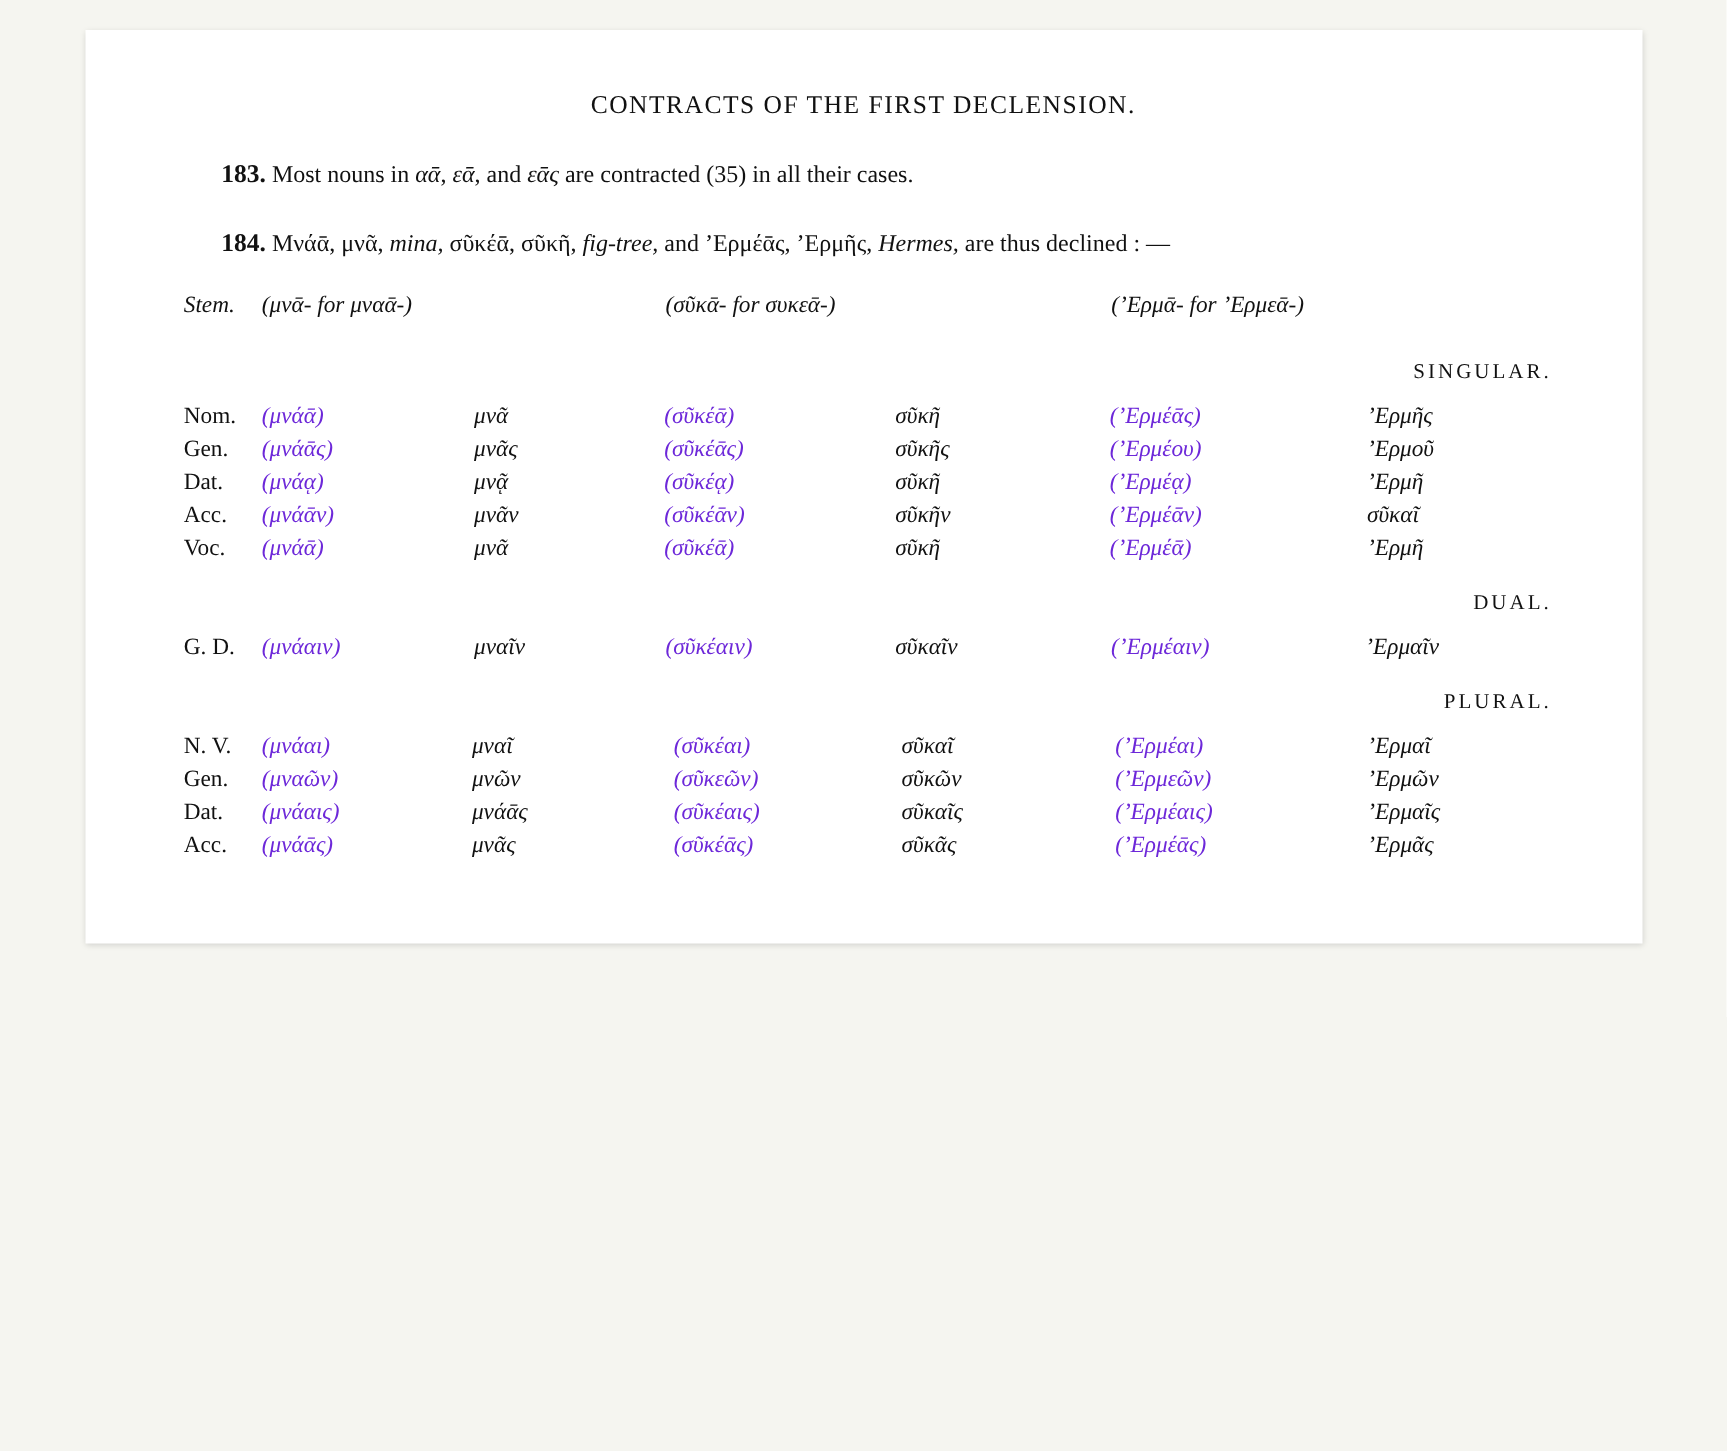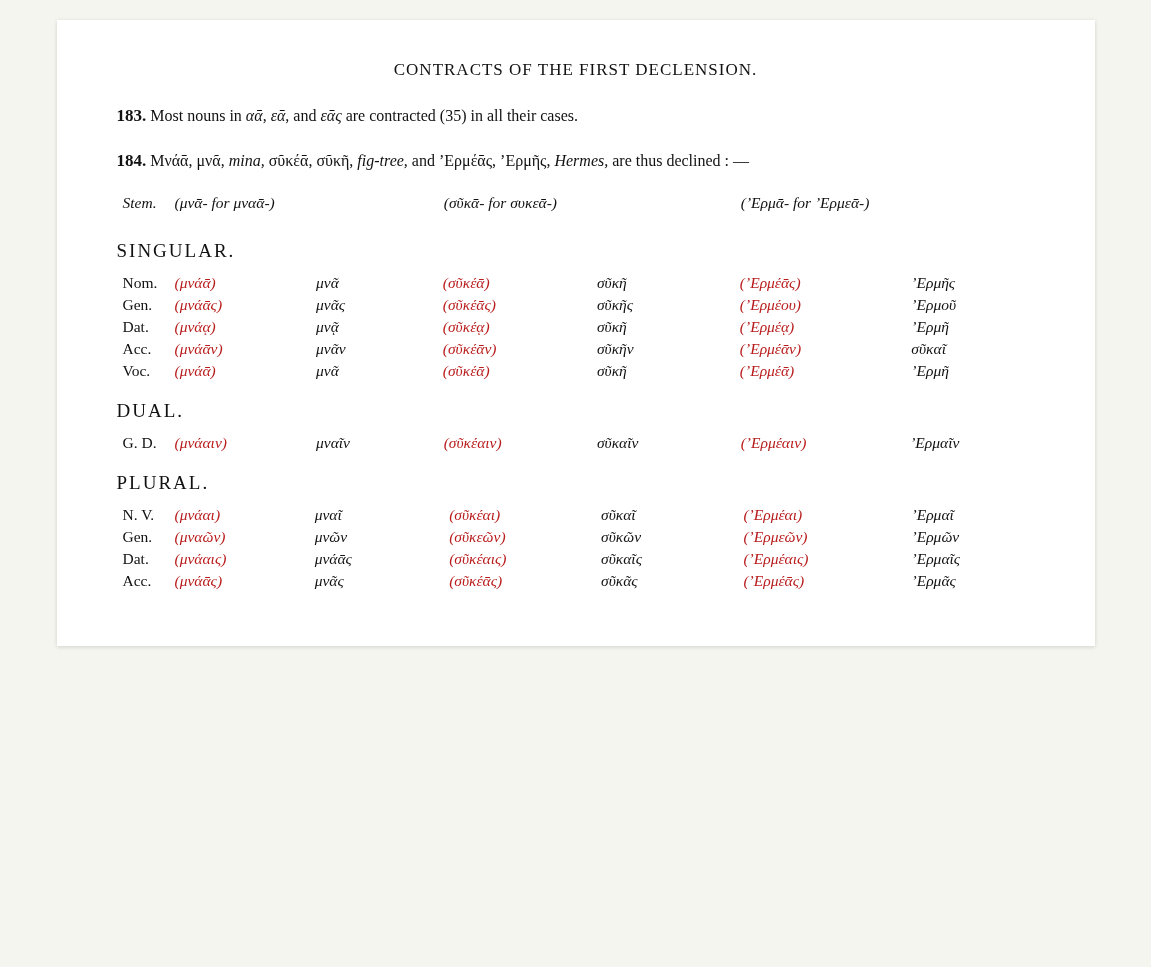--- a/index.html
+++ b/index.html
@@ -24,28 +24,29 @@
       text-align: center;
       font-size: 17px;
       letter-spacing: 1px;
       text-transform: uppercase;
       margin-bottom: 22px;
       font-weight: normal;
     }
     .para {
       margin-bottom: 18px;
       line-height: 1.6;
+      margin-left: 31px;
     }
     .para-num {
       font-weight: bold;
       font-size: 17px;
     }
     .section-label {
-      text-align: left;
-      font-size: 19px;
+      text-align: right;
+      font-size: 14px;
       letter-spacing: 2px;
       text-transform: uppercase;
       margin: 18px 0 10px 0;
       font-variant: small-caps;
     }
     .declension-table {
       width: 100%;
       border-collapse: collapse;
       margin-bottom: 4px;
       font-size: 15.5px;
@@ -53,21 +54,21 @@
     .declension-table td {
       padding: 2px 6px;
       vertical-align: middle;
       white-space: nowrap;
     }
     .case-col { width: 52px; }
     .stem-row td { padding-bottom: 10px; font-style: italic; }
     .bold { font-weight: normal; }
     .italic { font-style: italic; }
     .greek { font-style: italic; }
-    .paren { color: #b91c1c; }
+    .paren { color: #6d28d9; }
   </style>
 </head>
 <body>
 
 <div class="page">
 
   <div class="main-title">CONTRACTS OF THE FIRST DECLENSION.</div>
 
   <div class="para">
     <span class="para-num">183.</span>

